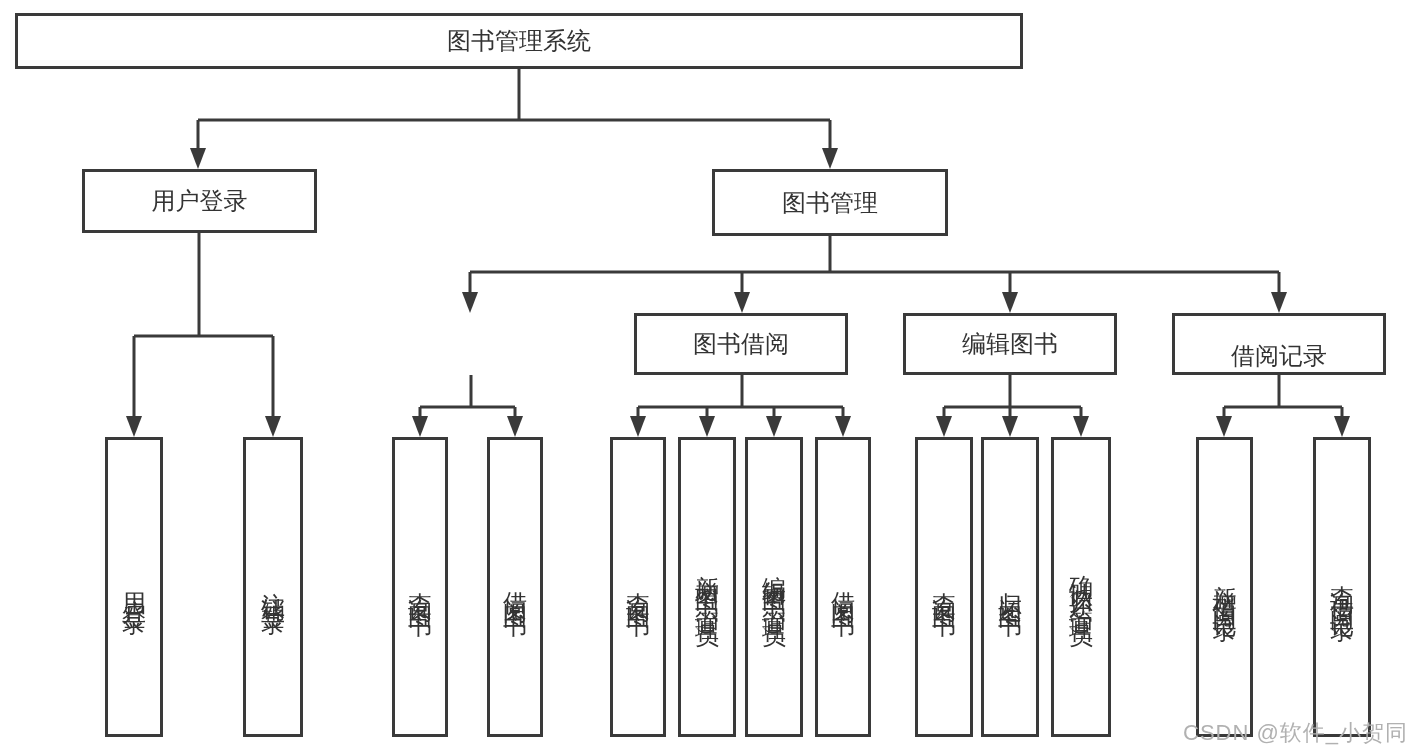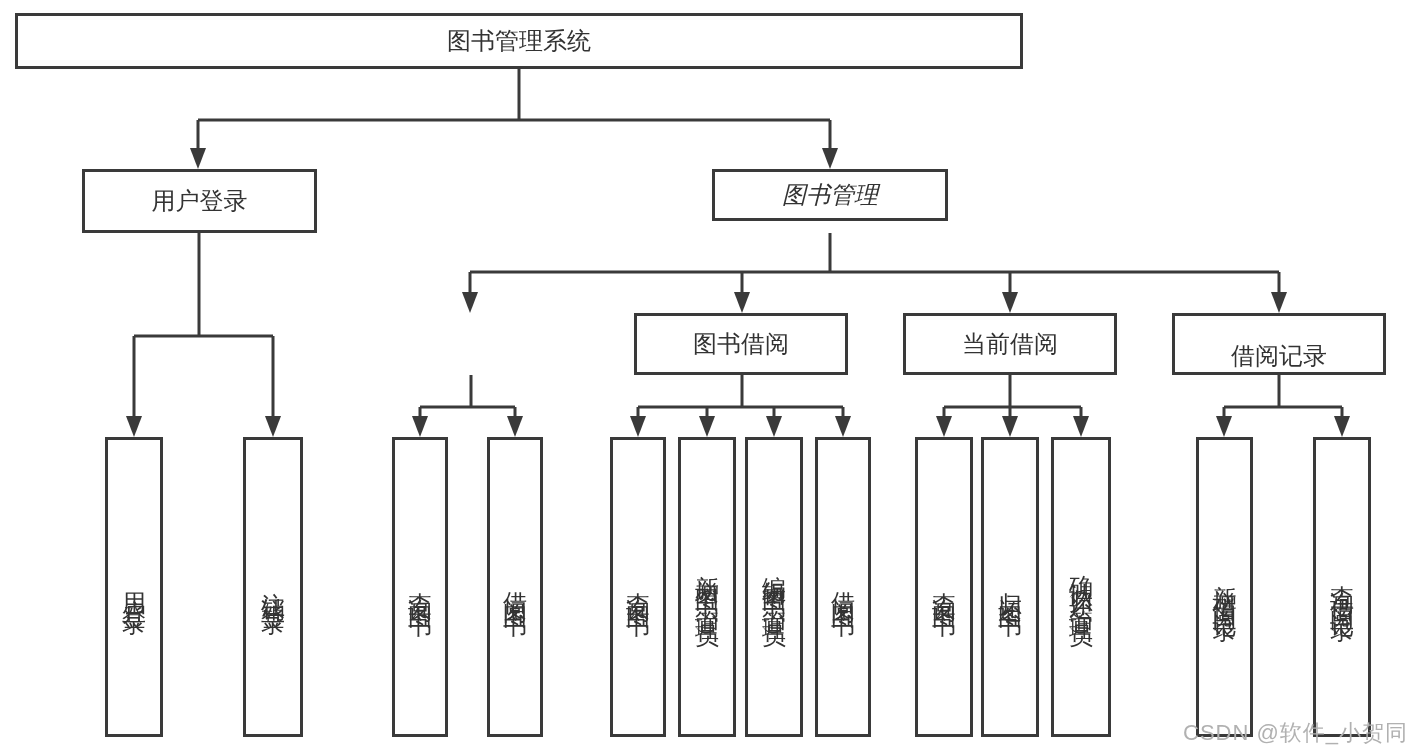--- a/index.html
+++ b/index.html
@@ -86,29 +86,29 @@
     </g>
   </svg>
 
   <div class="box" style="left:15px; top:13px; width:1008px; height:56px;">
     <span>图书管理系统</span>
   </div>
 
   <div class="box" style="left:82px; top:169px; width:235px; height:64px;">
     <span>用户登录</span>
   </div>
-  <div class="box" style="left:712px; top:169px; width:236px; height:52px;font-style:italic;">
+  <div class="box" style="left:712px; top:169px; width:236px; height:67px;">
     <span>图书管理</span>
   </div>
 
   <div class="box" style="left:634px; top:313px; width:214px; height:62px;align-items:center;">
     <span>图书借阅</span>
   </div>
   <div class="box" style="left:903px; top:313px; width:214px; height:62px;">
-    <span>当前借阅</span>
+    <span>编辑图书</span>
   </div>
   <div class="box" style="left:1172px; top:313px; width:214px; height:62px;align-items:flex-end;">
     <span>借阅记录</span>
   </div>
 
   <div class="box vbox" style="left:105px; top:437px; width:58px; height:300px;">
     <span>用户登录</span>
   </div>
   <div class="box vbox" style="left:243px; top:437px; width:60px; height:300px;">
     <span>注销登录</span>

